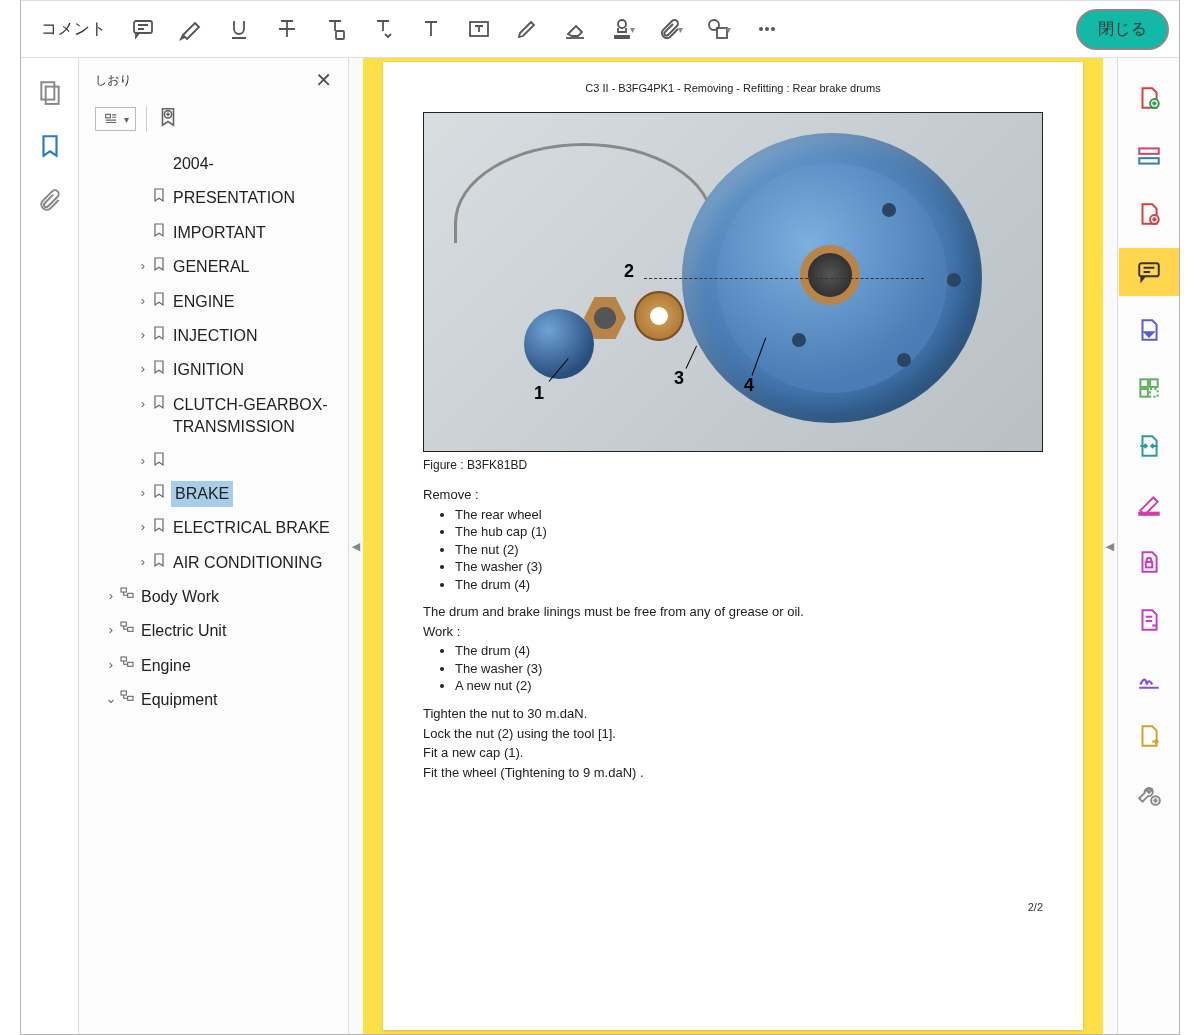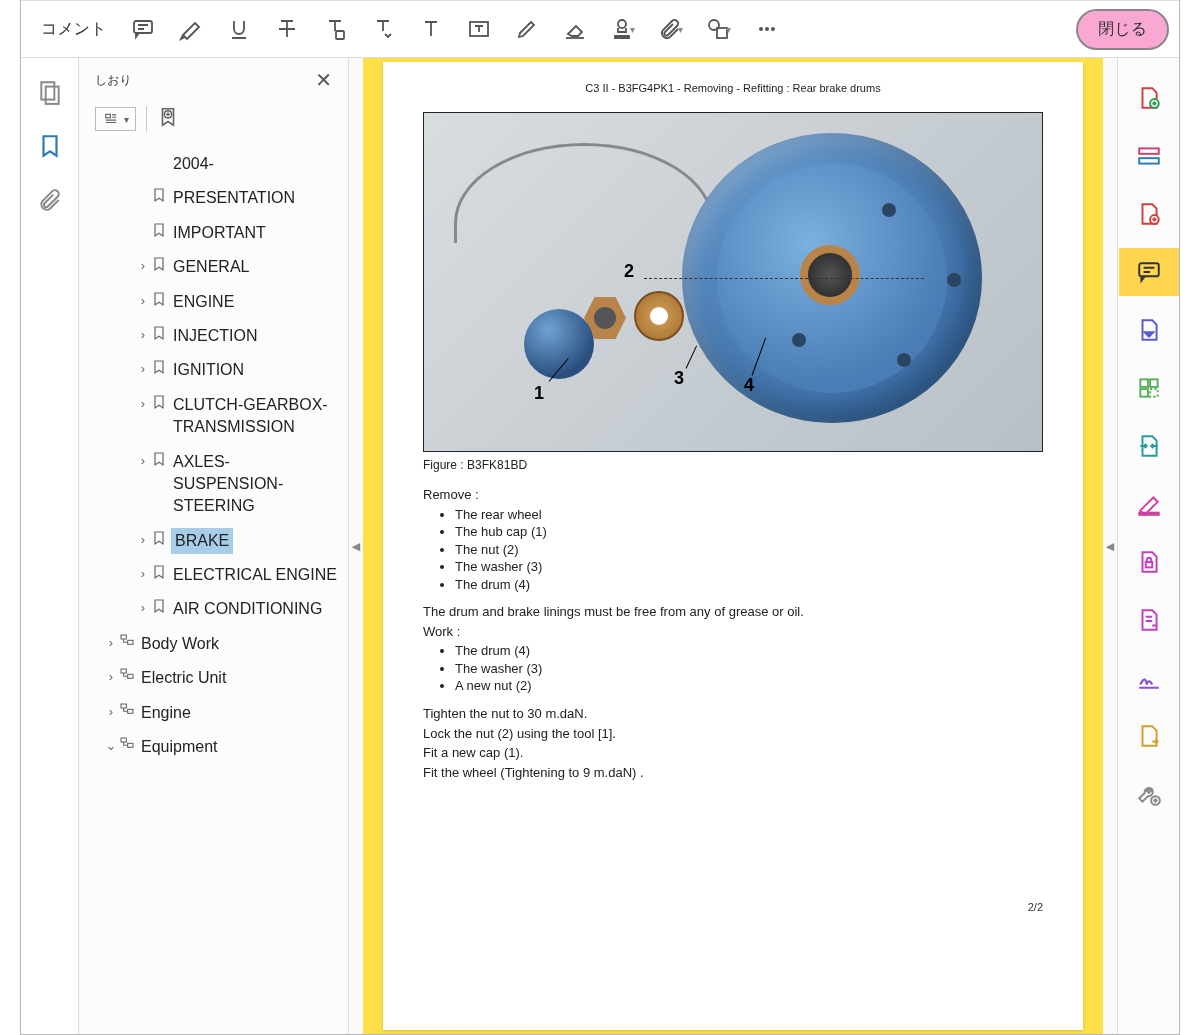--- a/index.html
+++ b/index.html
@@ -6,21 +6,21 @@
 body { font-family: "Segoe UI", "Yu Gothic", sans-serif; background: #fff; width: 1200px; height: 1035px; overflow: hidden; }
 .app { display: flex; flex-direction: column; height: 100%; border: 1px solid #b5b5b5; border-top: none; margin: 0 20px; }
 
 
 .toolbar { display: flex; align-items: center; padding: 6px 10px; border-top: 1px solid #ddd; border-bottom: 1px solid #ddd; background: #fff; gap: 4px; }
 .toolbar .label { font-size: 16px; padding: 0 10px; color: #333; }
 .tbtn { width: 44px; height: 44px; display: flex; align-items: center; justify-content: center; cursor: pointer; border-radius: 4px; color: #555; }
 .tbtn svg { width: 24px; height: 24px; }
 .caret { font-size: 10px; color: #888; margin-left: -4px; }
 .spacer { flex: 1; }
-.close-btn { border: 2px solid #888; border-radius: 22px; padding: 8px 20px; font-size: 16px; cursor: pointer; background: #f9a8d4; color: #333; }
+.close-btn { border: 2px solid #888; border-radius: 22px; padding: 8px 20px; font-size: 16px; cursor: pointer; background: #14b8a6; color: #333; }
 
 
 .body { display: flex; flex: 1; overflow: hidden; }
 
 
 .left-rail { width: 58px; background: #fff; border-right: 1px solid #ddd; display: flex; flex-direction: column; align-items: center; padding-top: 20px; gap: 26px; }
 .rail-item { width: 28px; height: 28px; display: flex; align-items: center; justify-content: center; cursor: pointer; color: #888; }
 .rail-item.active { color: #2b7bb9; }
 .rail-item svg { width: 26px; height: 26px; }
 
@@ -288,35 +288,34 @@
             <span class="bicon"><svg viewBox="0 0 24 24" fill="none" stroke="currentColor" stroke-width="1.8">
                 <path d="M6 3h12v18l-6-4-6 4z"></path>
               </svg></span>
             <span class="btxt-wrap"><span class="btxt">CLUTCH-GEARBOX-TRANSMISSION</span></span>
           </div>
           <div class="bm-row indent2">
             <span class="chev">›</span>
             <span class="bicon"><svg viewBox="0 0 24 24" fill="none" stroke="currentColor" stroke-width="1.8">
                 <path d="M6 3h12v18l-6-4-6 4z"></path>
               </svg></span>
-            <span class="btxt-wrap"><span class="btxt">AXLES-SUSPENSION-STEERING</span></span>
           </div>
           <div class="bm-row indent2 selected">
             <span class="chev">›</span>
             <span class="bicon"><svg viewBox="0 0 24 24" fill="none" stroke="currentColor" stroke-width="1.8">
                 <path d="M6 3h12v18l-6-4-6 4z"></path>
               </svg></span>
             <span class="btxt-wrap"><span class="btxt">BRAKE</span></span>
           </div>
           <div class="bm-row indent2">
             <span class="chev">›</span>
             <span class="bicon"><svg viewBox="0 0 24 24" fill="none" stroke="currentColor" stroke-width="1.8">
                 <path d="M6 3h12v18l-6-4-6 4z"></path>
               </svg></span>
-            <span class="btxt-wrap"><span class="btxt">ELECTRICAL ENGINE</span></span>
+            <span class="btxt-wrap"><span class="btxt">ELECTRICAL BRAKE</span></span>
           </div>
           <div class="bm-row indent2">
             <span class="chev">›</span>
             <span class="bicon"><svg viewBox="0 0 24 24" fill="none" stroke="currentColor" stroke-width="1.8">
                 <path d="M6 3h12v18l-6-4-6 4z"></path>
               </svg></span>
             <span class="btxt-wrap"><span class="btxt">AIR CONDITIONING</span></span>
           </div>
           <div class="bm-row indent1">
             <span class="chev">›</span>

